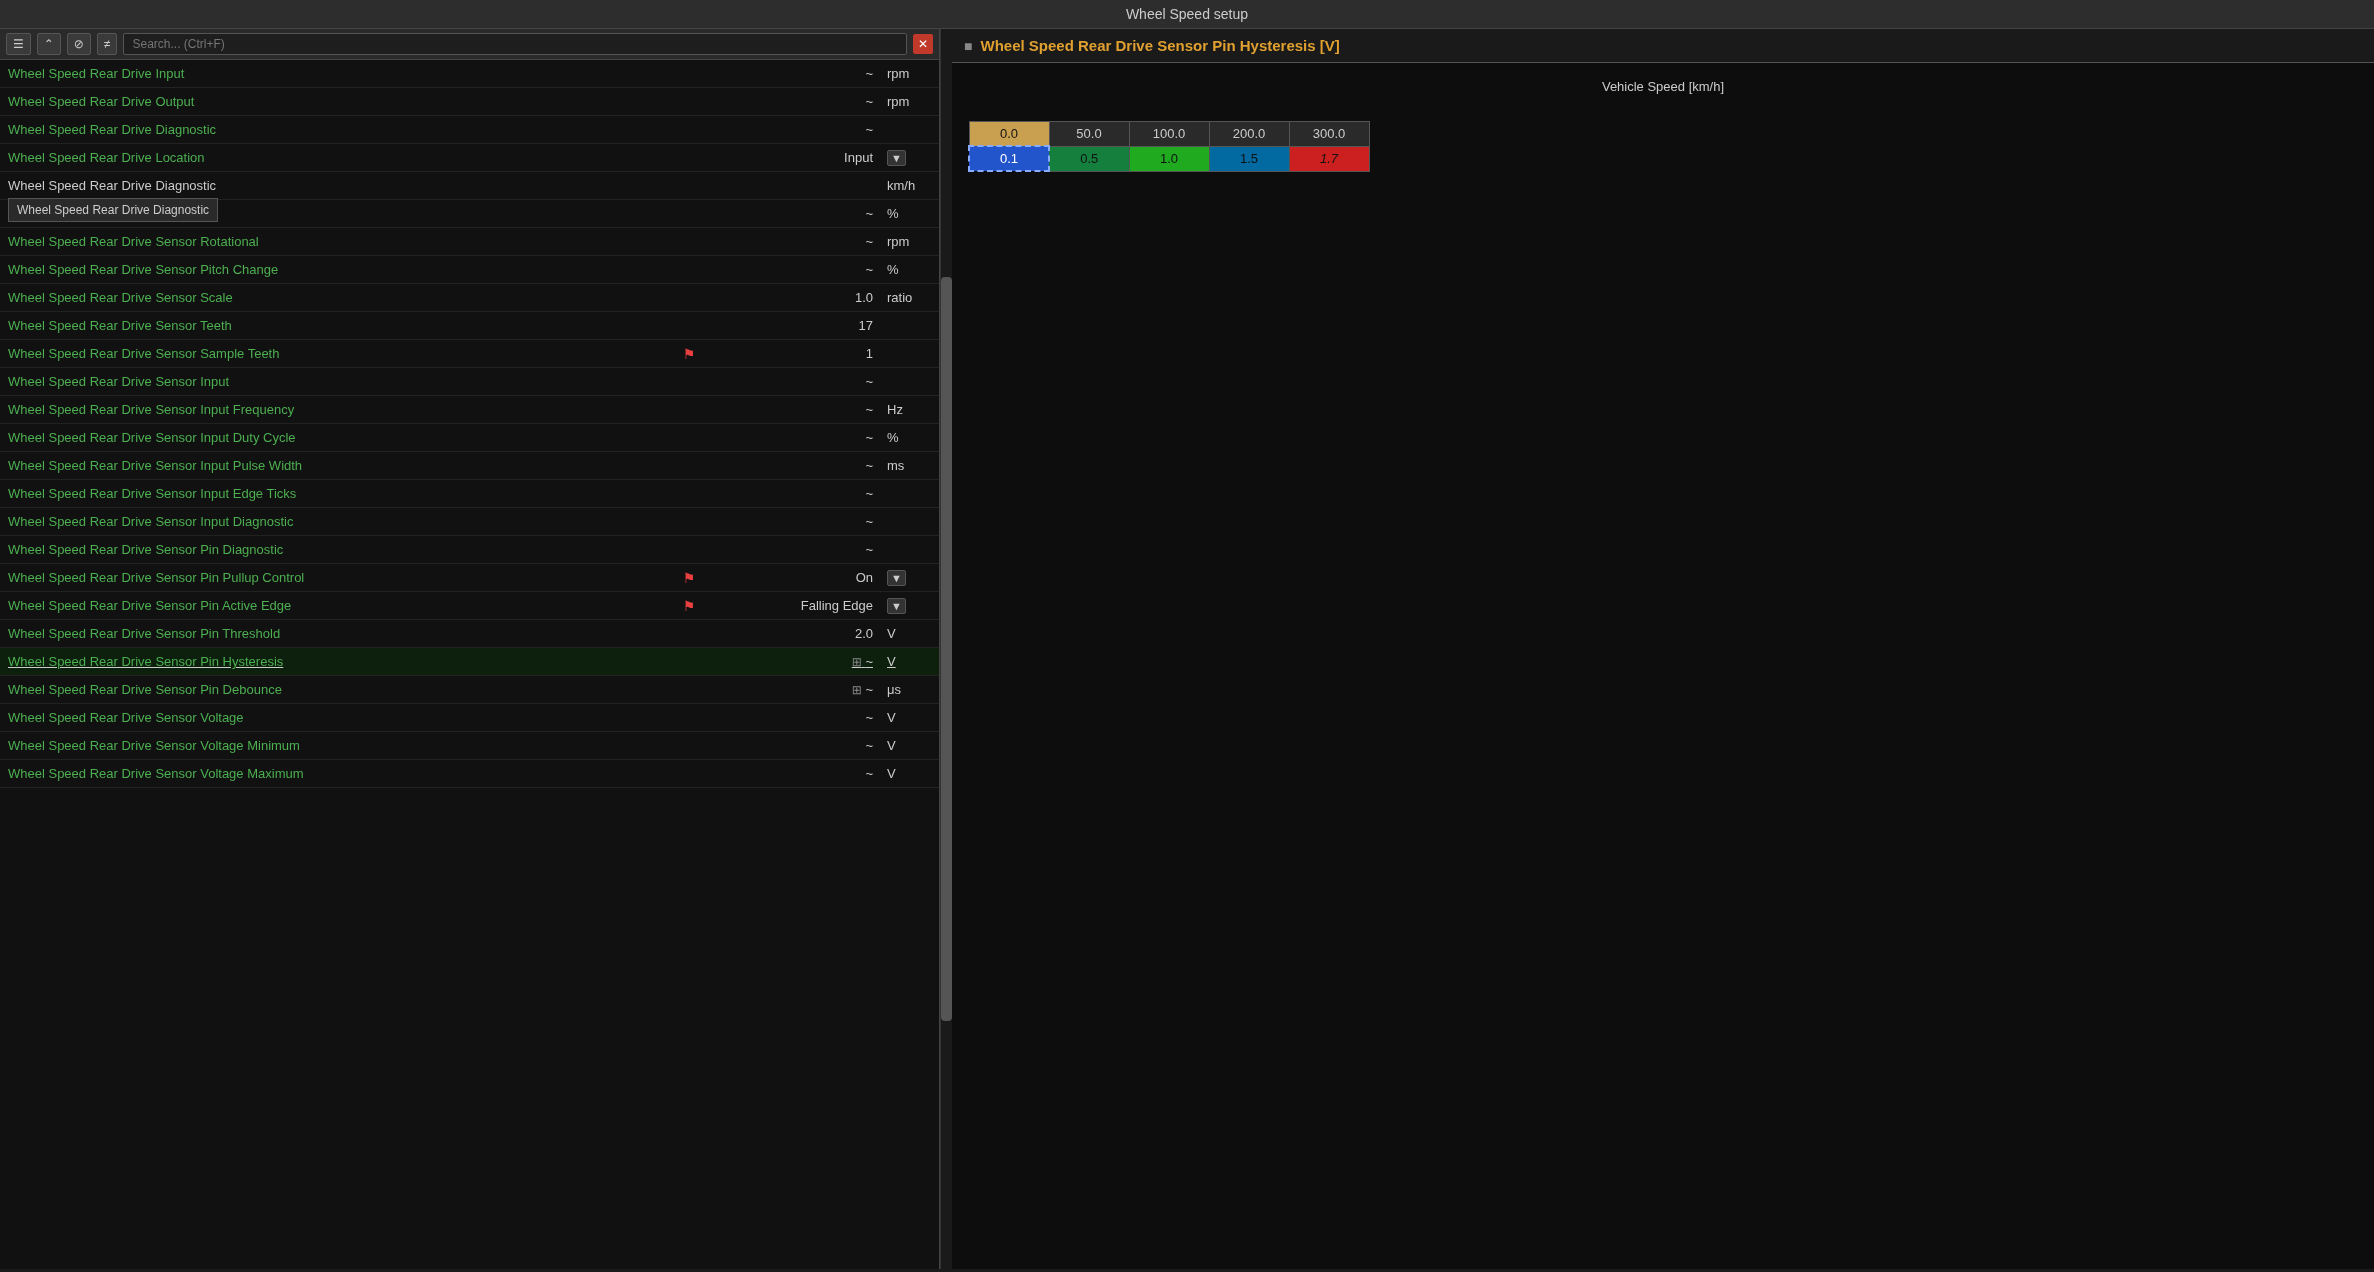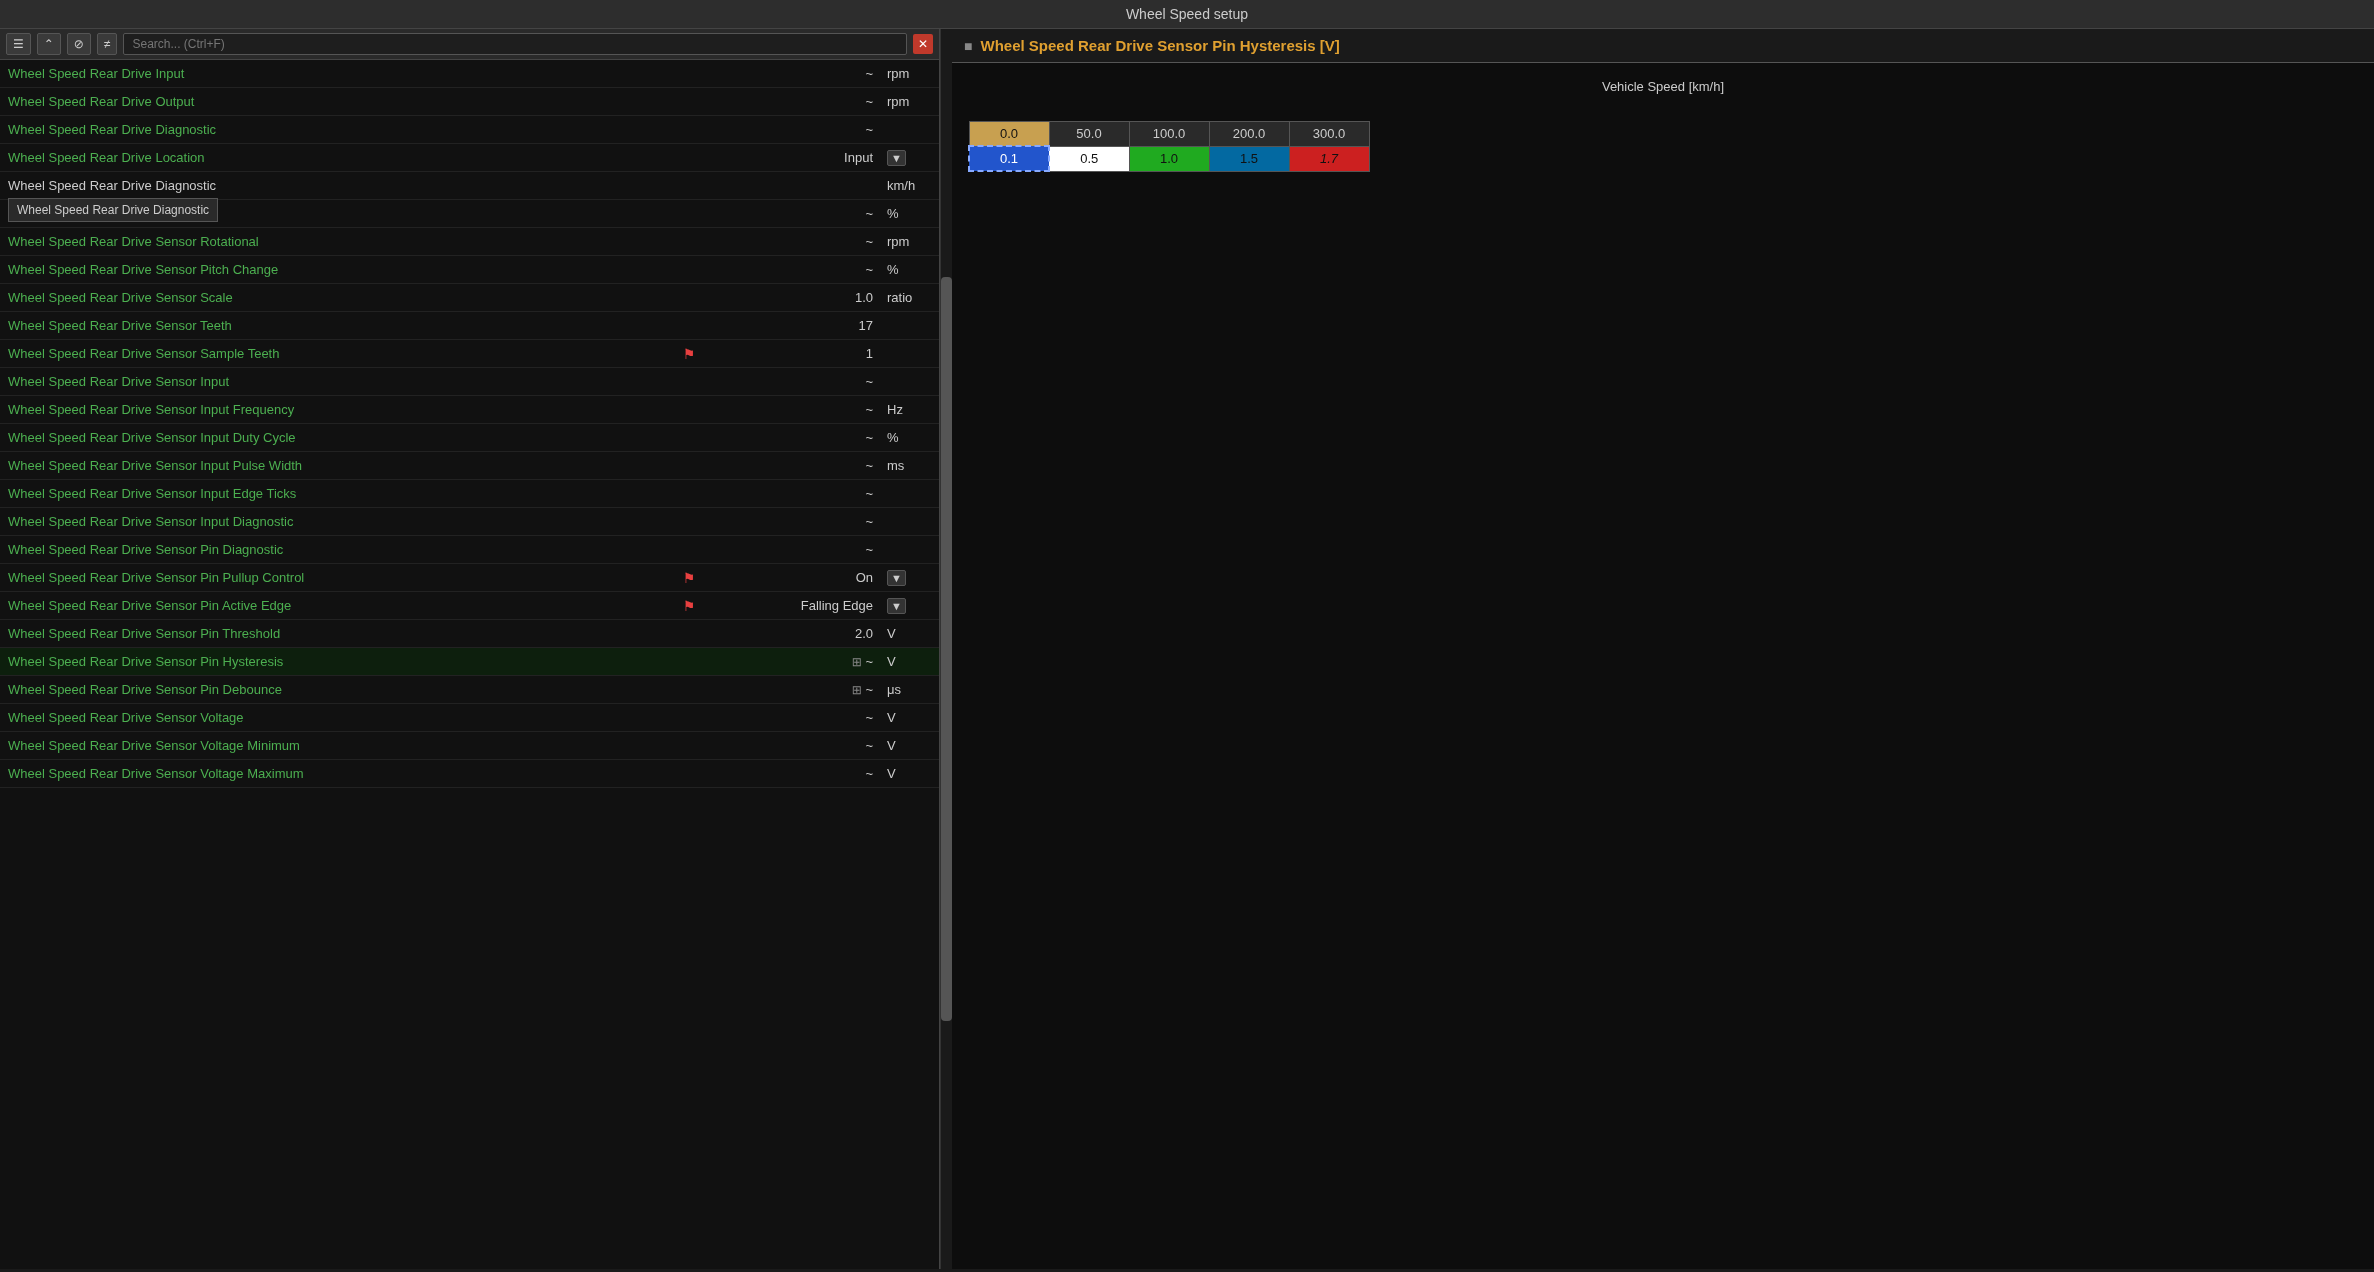--- a/index.html
+++ b/index.html
@@ -89,20 +89,21 @@
       display: grid;
       grid-template-columns: 1fr 60px 160px 60px;
       align-items: center;
       border-bottom: 1px solid #222;
       min-height: 28px;
       position: relative;
     }
 
     .param-row.selected {
       background: #1a3a1a;
+      text-decoration: underline;
     }
 
     .param-row.highlighted {
       background: #0d1f0d;
     }
 
     .param-name {
       color: #4caf50;
       padding: 4px 8px;
       font-size: 13px;
@@ -226,21 +227,21 @@
       color: #ccc;
     }
 
     .cell-blue {
       background: #2255cc;
       color: white;
       border: 2px dashed #88aaff !important;
     }
 
     .cell-cyan {
-      background: #ffffff;
+      background: #15803d;
       color: #111;
     }
 
     .cell-green {
       background: #20aa20;
       color: #111;
     }
 
     .cell-orange {
       background: #0369a1;

